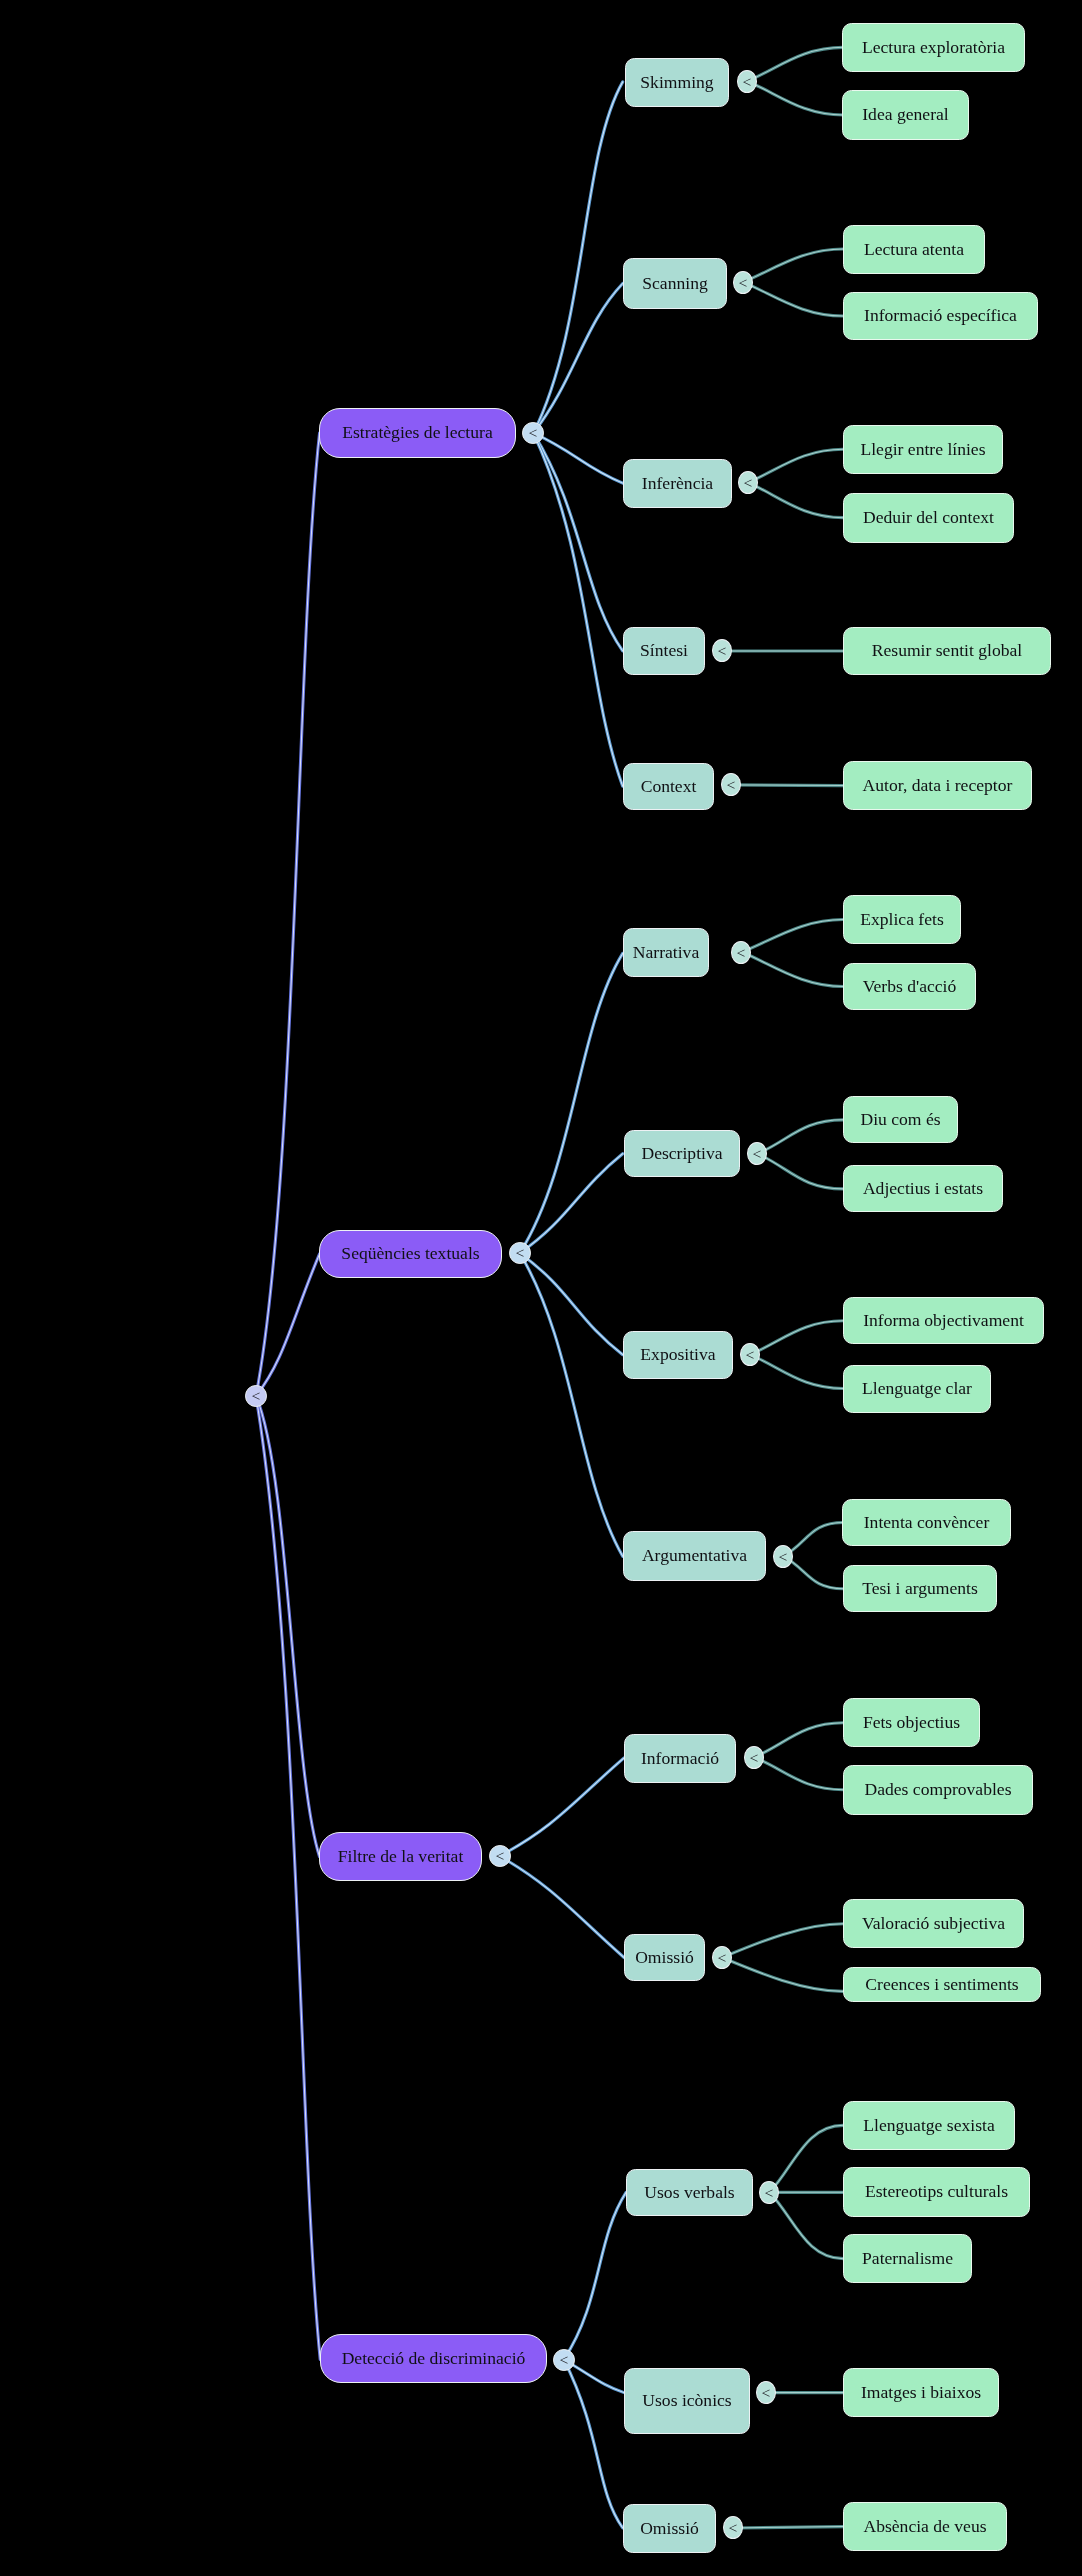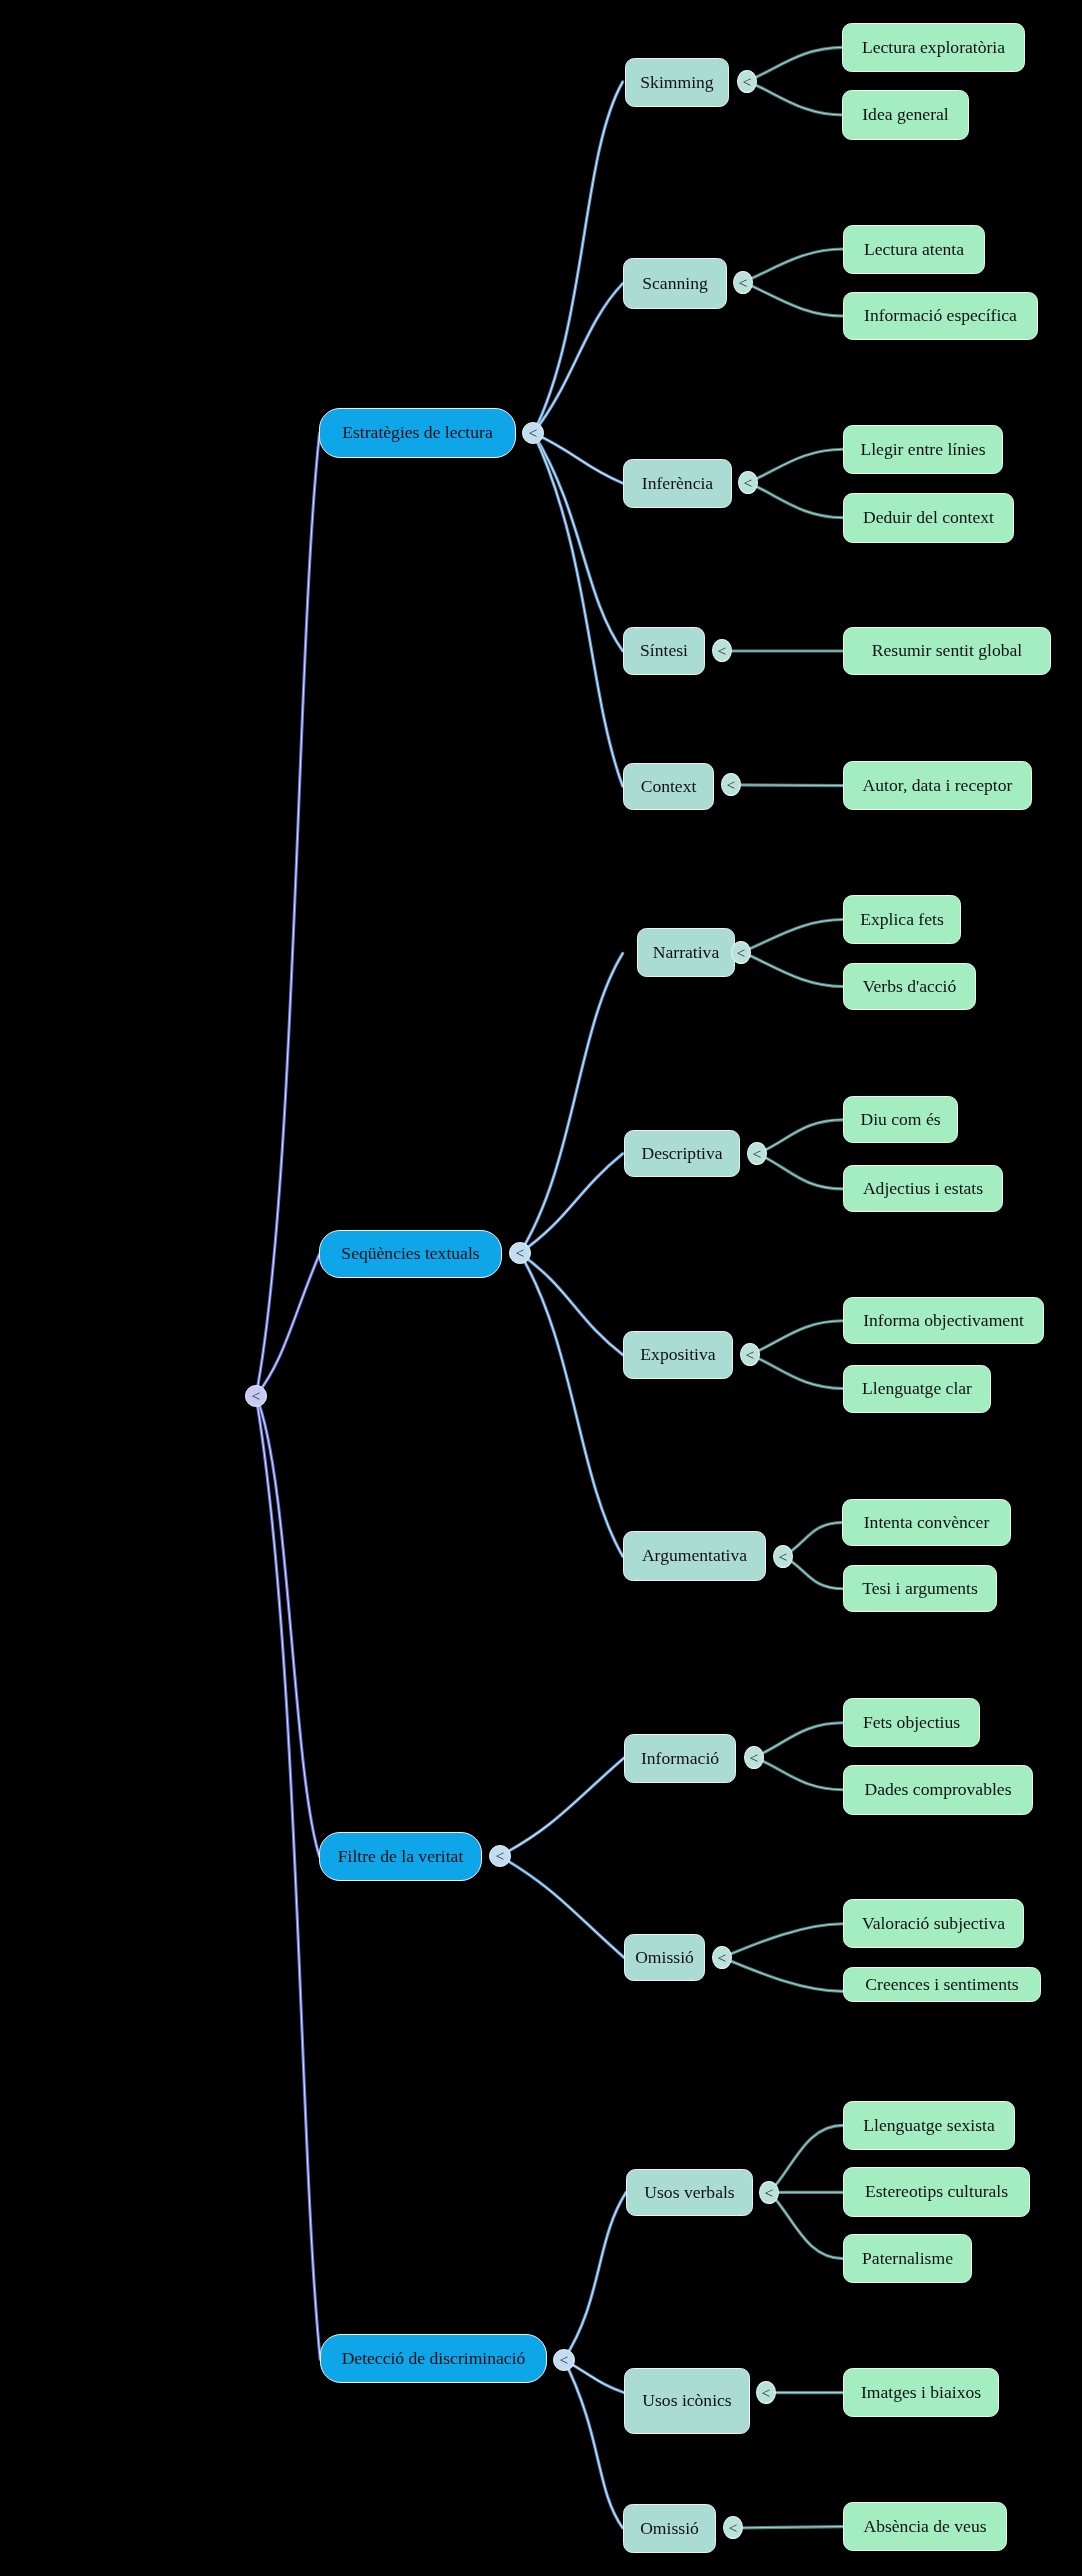--- a/index.html
+++ b/index.html
@@ -10,21 +10,21 @@
   .eo.p{stroke:#6574dc;stroke-width:4.6px;}
   .ei.p{stroke:#dadef8;stroke-width:1.5px;}
   .eo.b{stroke:#5e9bd2;stroke-width:4.6px;}
   .ei.b{stroke:#d6e8f8;stroke-width:1.5px;}
   .eo.t{stroke:#4d8787;stroke-width:4.6px;}
   .ei.t{stroke:#a9d0cc;stroke-width:1.5px;}
   .node{position:absolute;z-index:2;box-sizing:border-box;display:flex;align-items:center;
         justify-content:center;border-radius:9.5px;border:1.4px solid #edf1f4;color:#101014;
         font-size:17.6px;line-height:1;white-space:nowrap;cursor:default;}
   .root{background:#c5cbf4;border-radius:10.8px;}
-  .lv2{background:#0ea5e9;border-radius:21px;}
+  .lv2{background:#8b5cf6;border-radius:21px;}
   .lv3{background:#abdcd3;font-family:Liberation Serif, serif;}
   .leaf{background:#a3edc1;border-color:#e9f8ee;}
   .toggle{position:absolute;z-index:3;box-sizing:border-box;display:flex;align-items:center;
           justify-content:center;border:1.4px solid #edf1f4;border-radius:50%;
           color:#1c1c22;font-size:15.6px;line-height:1;}
   .tg1{width:21.7px;height:21.7px;background:#c5cbf4;}
   .tg2{width:21.7px;height:21.7px;background:#c2ddf2;}
   .tg3{width:20px;height:23px;background:#b9e2da;}
 </style>
 </head>
@@ -228,21 +228,21 @@
   </div>
   <div class="node lv3" style="left:623px;top:459px;width:109px;height:49px">
     <span>Inferència</span>
   </div>
   <div class="node lv3" style="left:623px;top:627px;width:82px;height:48px">
     <span>Síntesi</span>
   </div>
   <div class="node lv3" style="left:623px;top:763px;width:91px;height:47px">
     <span>Context</span>
   </div>
-  <div class="node lv3" style="left:637px;top:928px;width:98px;height:49px">
+  <div class="node lv3" style="left:623px;top:928px;width:86px;height:49px">
     <span>Narrativa</span>
   </div>
   <div class="node lv3" style="left:624px;top:1130px;width:116px;height:47px">
     <span>Descriptiva</span>
   </div>
   <div class="node lv3" style="left:623px;top:1331px;width:110px;height:48px">
     <span>Expositiva</span>
   </div>
   <div class="node lv3" style="left:623px;top:1531px;width:143px;height:50px">
     <span>Argumentativa</span>

